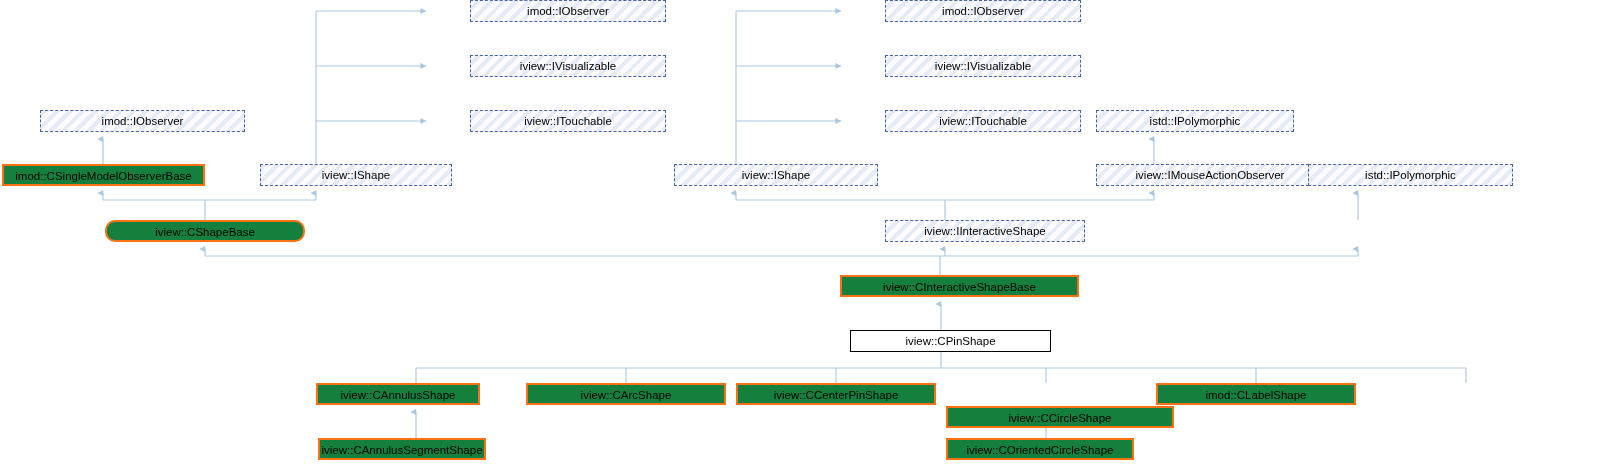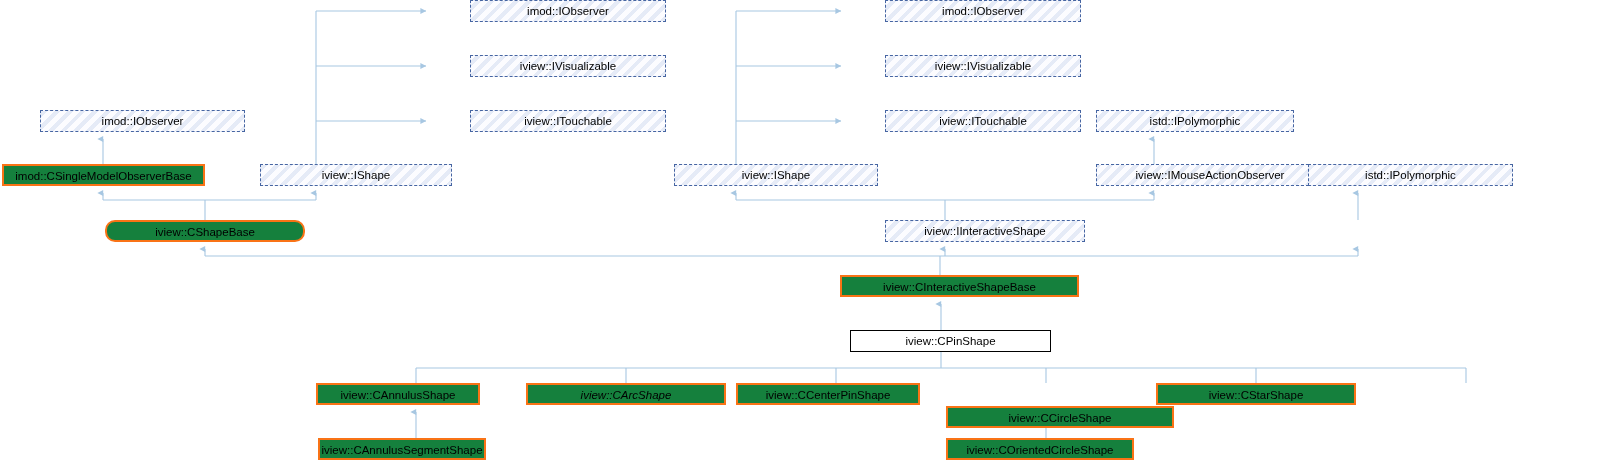--- a/index.html
+++ b/index.html
@@ -176,31 +176,31 @@
   <div class="node concrete" style="left:840px; top:275px; width:239px;">
       <span class="node-label">iview::CInteractiveShapeBase</span>
     </div>
   <div class="node current" style="left:841px; top:330px; width:201px;margin-left:9px;">
       <span class="node-label">iview::CPinShape</span>
     </div>
 
   <div class="node concrete" style="left:316px; top:383px; width:164px;">
       <span class="node-label">iview::CAnnulusShape</span>
     </div>
-  <div class="node concrete" style="left:526px; top:383px; width:200px;font-style:italic;">
+  <div class="node concrete" style="left:526px; top:383px; width:200px;">
       <span class="node-label">iview::CArcShape</span>
     </div>
-  <div class="node concrete" style="left:736px; top:383px; width:184px;">
+  <div class="node concrete" style="left:736px; top:383px; width:200px;">
       <span class="node-label">iview::CCenterPinShape</span>
     </div>
   <div class="node concrete" style="left:946px; top:406px; width:228px;">
       <span class="node-label">iview::CCircleShape</span>
     </div>
   <div class="node concrete" style="left:1156px;top:383px; width:200px;">
-      <span class="node-label">iview::CStarShape</span>
+      <span class="node-label">imod::CLabelShape</span>
     </div>
   <div class="node concrete" style="left:318px; top:438px; width:168px;">
       <span class="node-label">iview::CAnnulusSegmentShape</span>
     </div>
   <div class="node concrete" style="left:946px; top:438px; width:188px;">
       <span class="node-label">iview::COrientedCircleShape</span>
     </div>
 
 </div>
 

